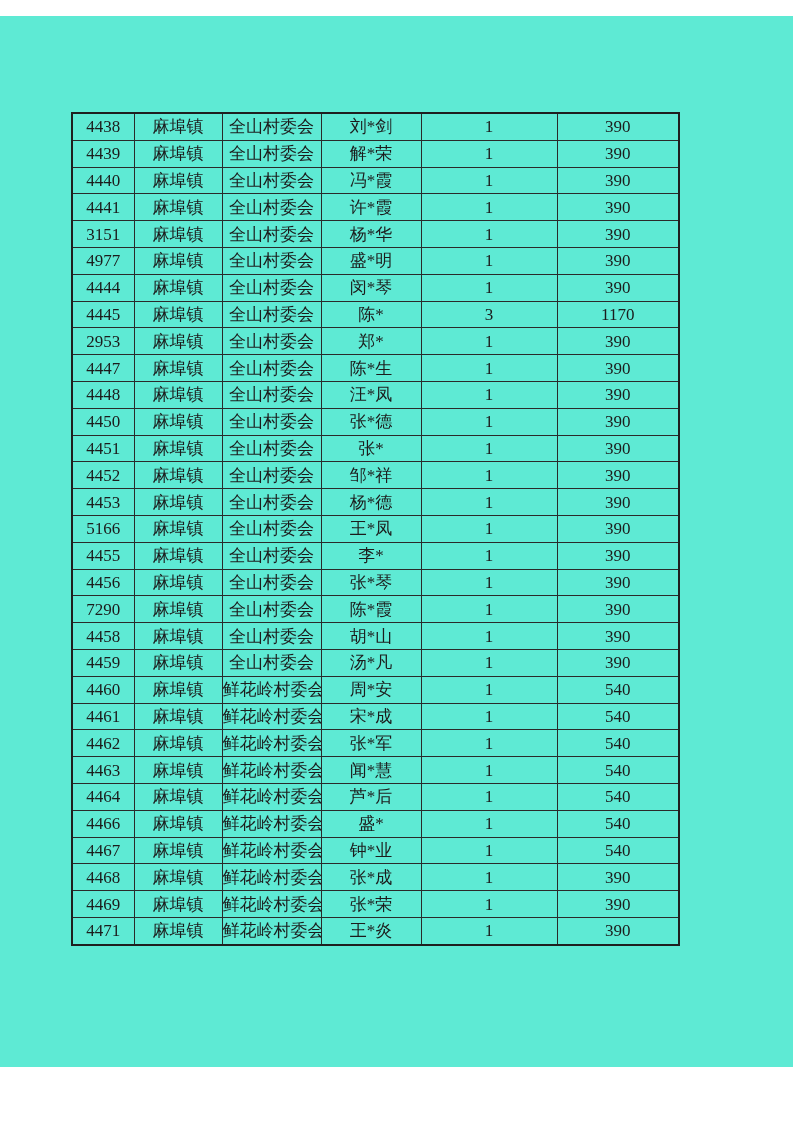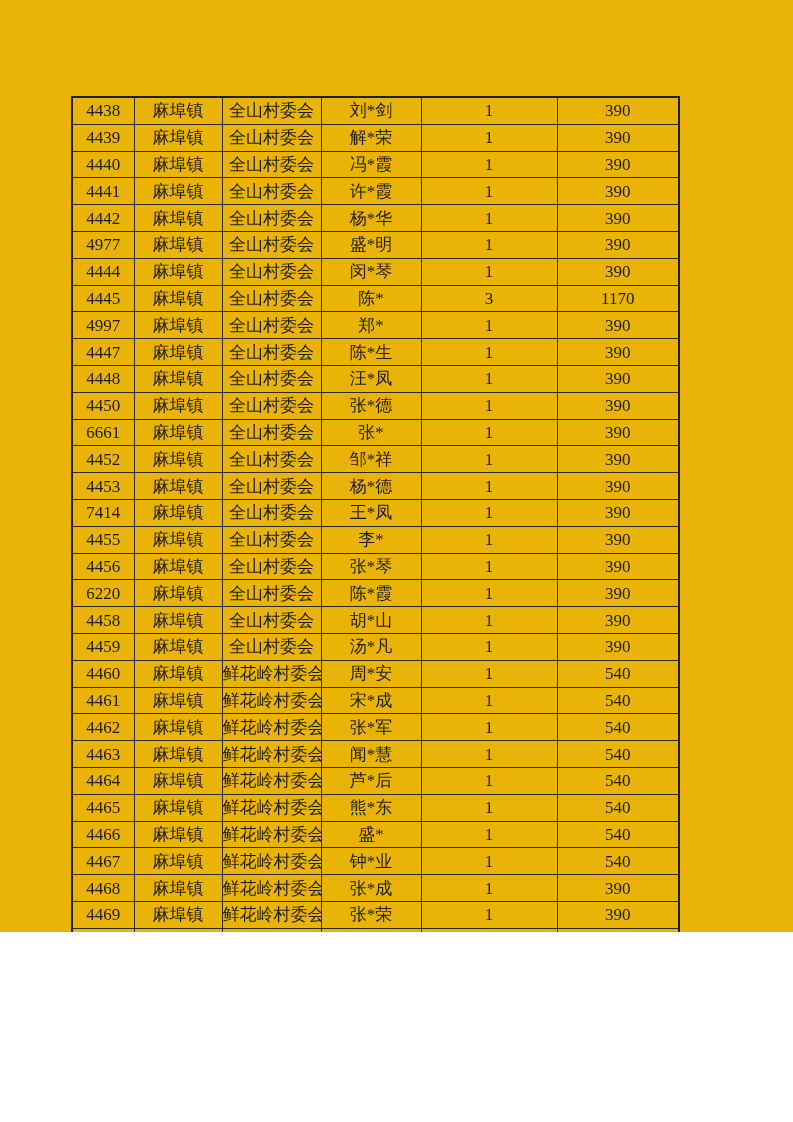--- a/index.html
+++ b/index.html
@@ -3,24 +3,25 @@
 <meta charset="utf-8">
 <style>
   html, body {
     margin: 0;
     padding: 0;
     background: #ffffff;
   }
   .page {
     position: relative;
     width: 793px;
-    height: 932px;
-    background: #eab308;
+    height: 1051px;
+    background: #5eead4;
     overflow: hidden;
     font-family: "Liberation Serif", "DejaVu Serif", serif;
+    margin-top: 16px;
   }
   table.data-table {
     position: absolute;
     left: 71px;
     top: 96px;
     width: 607px;
     border-collapse: collapse;
     table-layout: fixed;
     border: 2px solid #1f1f1f;
   }
@@ -77,21 +78,21 @@
         </tr>
         <tr>
           <td>4441</td>
           <td>麻埠镇</td>
           <td>全山村委会</td>
           <td>许*霞</td>
           <td>1</td>
           <td>390</td>
         </tr>
         <tr>
-          <td>4442</td>
+          <td>3151</td>
           <td>麻埠镇</td>
           <td>全山村委会</td>
           <td>杨*华</td>
           <td>1</td>
           <td>390</td>
         </tr>
         <tr>
           <td>4977</td>
           <td>麻埠镇</td>
           <td>全山村委会</td>
@@ -109,21 +110,21 @@
         </tr>
         <tr>
           <td>4445</td>
           <td>麻埠镇</td>
           <td>全山村委会</td>
           <td>陈*</td>
           <td>3</td>
           <td>1170</td>
         </tr>
         <tr>
-          <td>4997</td>
+          <td>2953</td>
           <td>麻埠镇</td>
           <td>全山村委会</td>
           <td>郑*</td>
           <td>1</td>
           <td>390</td>
         </tr>
         <tr>
           <td>4447</td>
           <td>麻埠镇</td>
           <td>全山村委会</td>
@@ -141,21 +142,21 @@
         </tr>
         <tr>
           <td>4450</td>
           <td>麻埠镇</td>
           <td>全山村委会</td>
           <td>张*德</td>
           <td>1</td>
           <td>390</td>
         </tr>
         <tr>
-          <td>6661</td>
+          <td>4451</td>
           <td>麻埠镇</td>
           <td>全山村委会</td>
           <td>张*</td>
           <td>1</td>
           <td>390</td>
         </tr>
         <tr>
           <td>4452</td>
           <td>麻埠镇</td>
           <td>全山村委会</td>
@@ -165,21 +166,21 @@
         </tr>
         <tr>
           <td>4453</td>
           <td>麻埠镇</td>
           <td>全山村委会</td>
           <td>杨*德</td>
           <td>1</td>
           <td>390</td>
         </tr>
         <tr>
-          <td>7414</td>
+          <td>5166</td>
           <td>麻埠镇</td>
           <td>全山村委会</td>
           <td>王*凤</td>
           <td>1</td>
           <td>390</td>
         </tr>
         <tr>
           <td>4455</td>
           <td>麻埠镇</td>
           <td>全山村委会</td>
@@ -189,21 +190,21 @@
         </tr>
         <tr>
           <td>4456</td>
           <td>麻埠镇</td>
           <td>全山村委会</td>
           <td>张*琴</td>
           <td>1</td>
           <td>390</td>
         </tr>
         <tr>
-          <td>6220</td>
+          <td>7290</td>
           <td>麻埠镇</td>
           <td>全山村委会</td>
           <td>陈*霞</td>
           <td>1</td>
           <td>390</td>
         </tr>
         <tr>
           <td>4458</td>
           <td>麻埠镇</td>
           <td>全山村委会</td>
@@ -249,28 +250,20 @@
           <td>鲜花岭村委会</td>
           <td>闻*慧</td>
           <td>1</td>
           <td>540</td>
         </tr>
         <tr>
           <td>4464</td>
           <td>麻埠镇</td>
           <td>鲜花岭村委会</td>
           <td>芦*后</td>
-          <td>1</td>
-          <td>540</td>
-        </tr>
-        <tr>
-          <td>4465</td>
-          <td>麻埠镇</td>
-          <td>鲜花岭村委会</td>
-          <td>熊*东</td>
           <td>1</td>
           <td>540</td>
         </tr>
         <tr>
           <td>4466</td>
           <td>麻埠镇</td>
           <td>鲜花岭村委会</td>
           <td>盛*</td>
           <td>1</td>
           <td>540</td>

